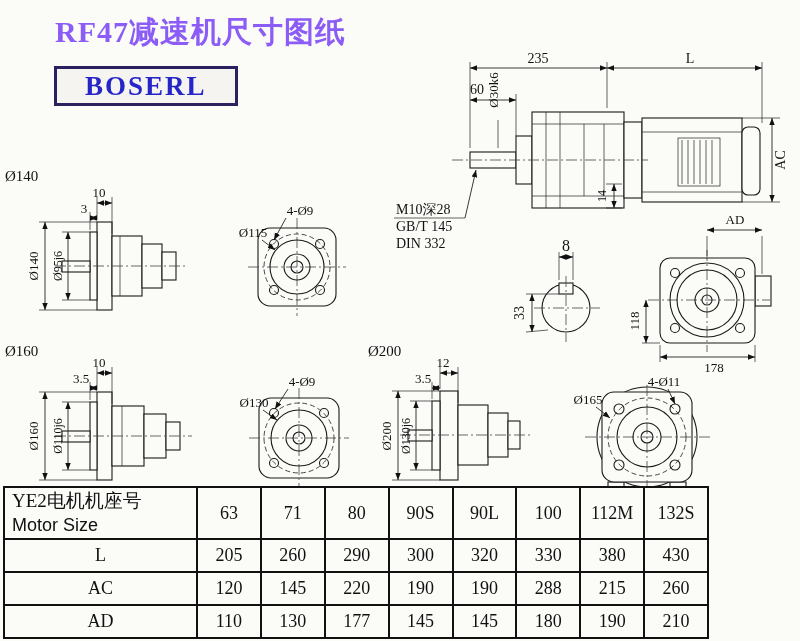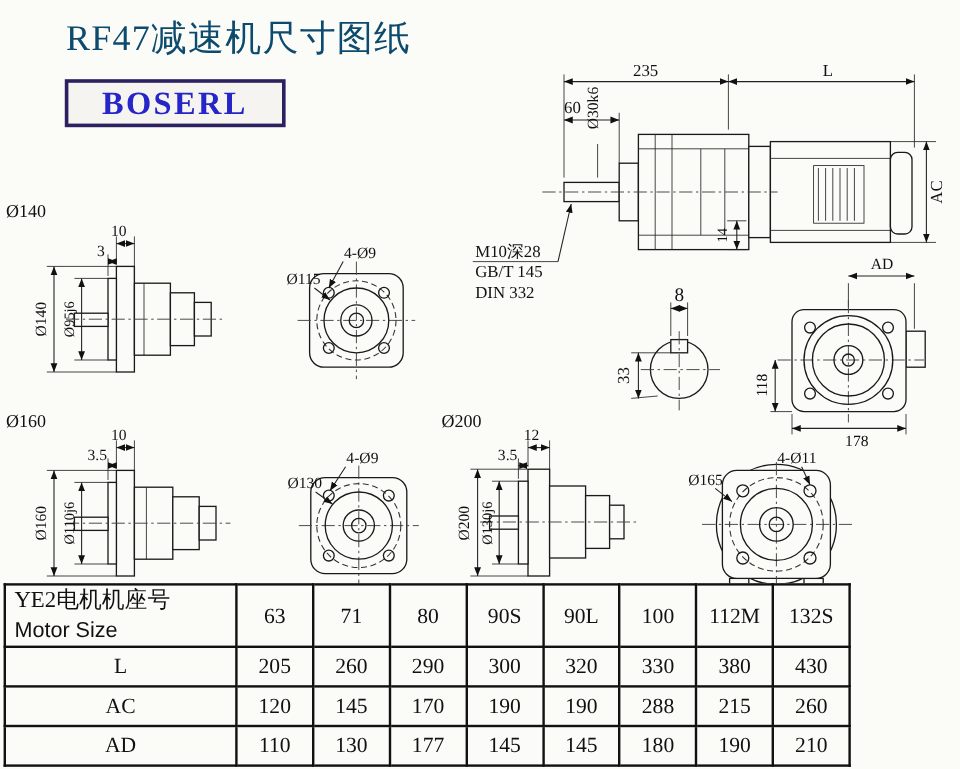--- a/index.html
+++ b/index.html
@@ -1,19 +1,19 @@
 <!DOCTYPE html>
 <html><head>
 <meta charset="utf-8">
 <style>
   *{box-sizing:border-box}
   html,body{margin:0;padding:0}
   body{width:800px;height:641px;position:relative;background:#fbfbf8;overflow:hidden;
        font-family:"Liberation Serif",serif;color:#111}
-  #title{position:absolute;left:55px;top:12px;font-size:30px;font-weight:normal;color:#0c4a6e;letter-spacing:1px}
+  #title{position:absolute;left:55px;top:12px;font-size:30px;font-weight:bold;color:#8b5cf6;letter-spacing:1px}
   #logo{position:absolute;left:54px;top:66px;border:3px solid #2b2160;padding:0 28px;font-size:27px;
         font-weight:bold;color:#2525c8;background:#f6f4f0;letter-spacing:2px;line-height:34px}
   svg{position:absolute;left:0;top:0}
   .ln{stroke:#1a1a1a;stroke-width:1.1;fill:none}
   .fw{stroke:#1a1a1a;stroke-width:1.1;fill:#fbfbf8}
   .cl{stroke:#444;stroke-width:.8;stroke-dasharray:11 3 2 3;fill:none}
   .bc{stroke:#333;stroke-width:.9;stroke-dasharray:5 3;fill:none}
   .dim{stroke:#222;stroke-width:.9;fill:none}
   .thin{stroke:#222;stroke-width:.7;fill:none}
   text{fill:#111;font-family:"Liberation Serif",serif}
@@ -311,21 +311,21 @@
       <td>300</td>
       <td>320</td>
       <td>330</td>
       <td>380</td>
       <td>430</td>
     </tr>
     <tr>
       <td>AC</td>
       <td>120</td>
       <td>145</td>
-      <td>170</td>
+      <td>220</td>
       <td>190</td>
       <td>190</td>
       <td>288</td>
       <td>215</td>
       <td>260</td>
     </tr>
     <tr>
       <td>AD</td>
       <td>110</td>
       <td>130</td>

